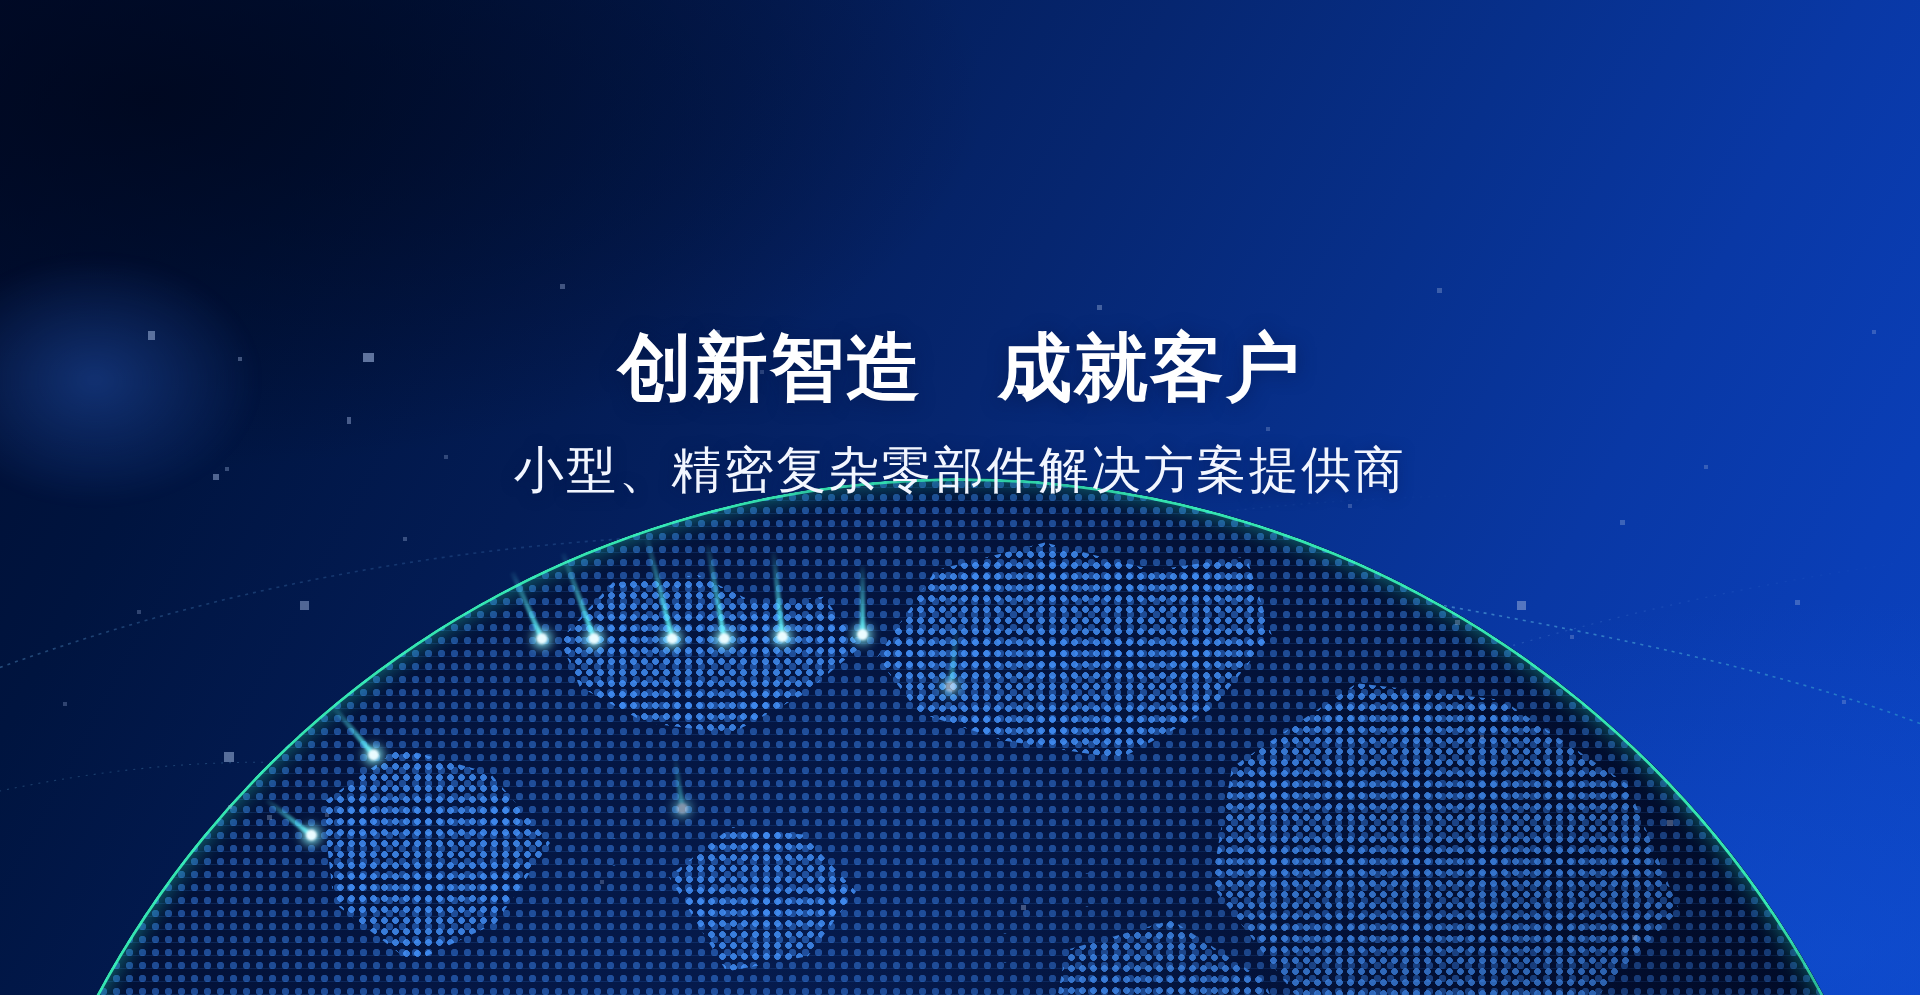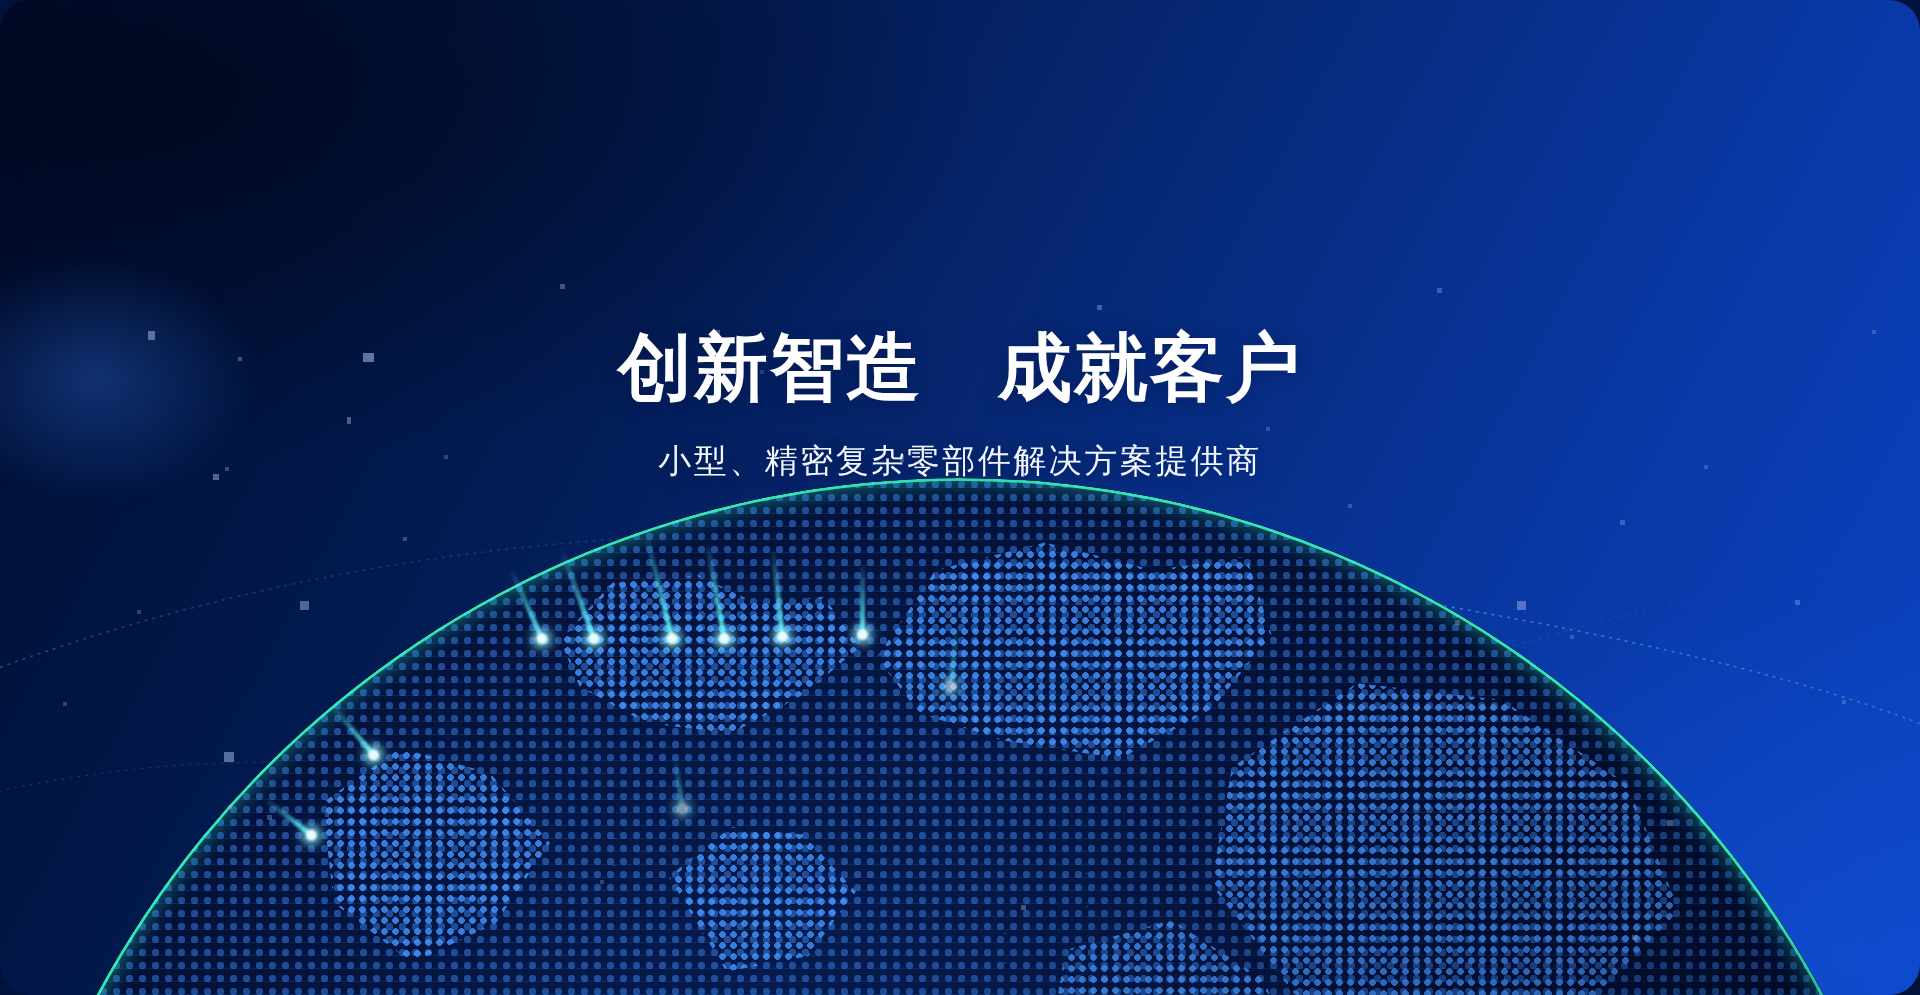--- a/index.html
+++ b/index.html
@@ -9,21 +9,20 @@
     overflow:hidden;
     background:#00113a;
     font-family:"Liberation Sans", "DejaVu Sans", sans-serif;
   }
 
   .stage {
     position:relative;
     width:1920px; height:995px;
     overflow:hidden;
     background:#00113a;
-    border-radius:31px;
   }
 
   
   .bg-base {
     position:absolute; inset:0;
     background:
       linear-gradient(118deg,
         #000d30 0%,
         #00143f 16%,
         #031c55 32%,
@@ -157,21 +156,21 @@
     font-size:74px;
     font-weight:700;
     color:#ffffff;
     letter-spacing:2px;
     line-height:1.04;
     white-space:pre;
     text-shadow:0 2px 18px rgba(0,20,70,.55);
   }
   .subline {
     margin-top:36px;
-    font-size:33px;
+    font-size:50px;
     font-weight:400;
     color:#f2f6ff;
     letter-spacing:2.5px;
     line-height:1.1;
     text-shadow:0 2px 14px rgba(0,20,70,.5);
   }
 </style>
 </head>
 <body>
 

